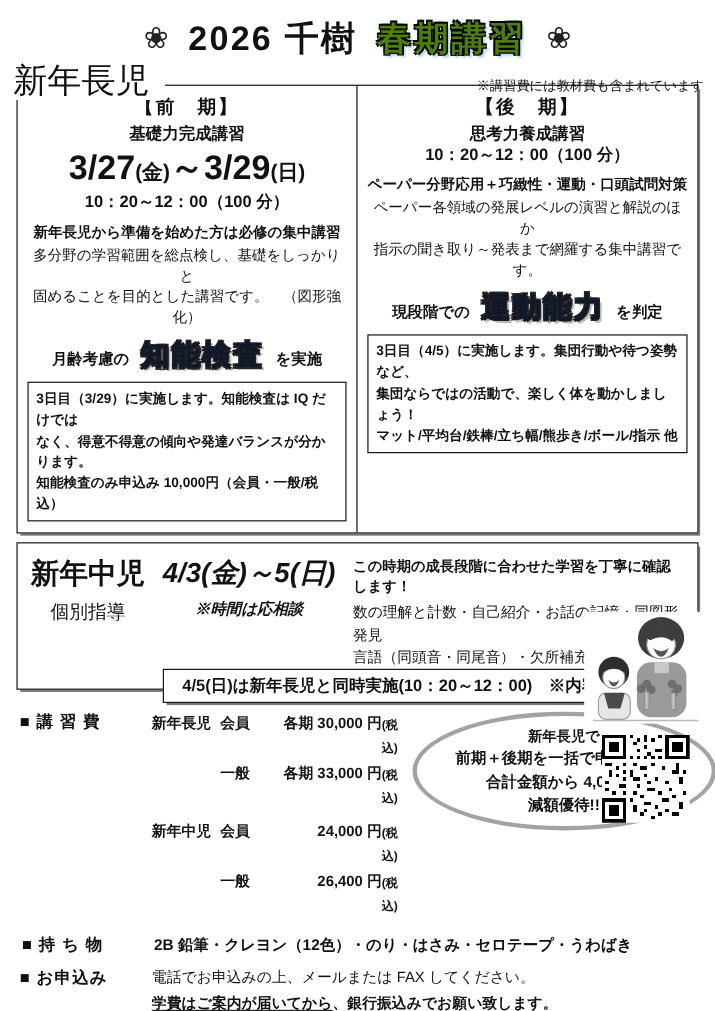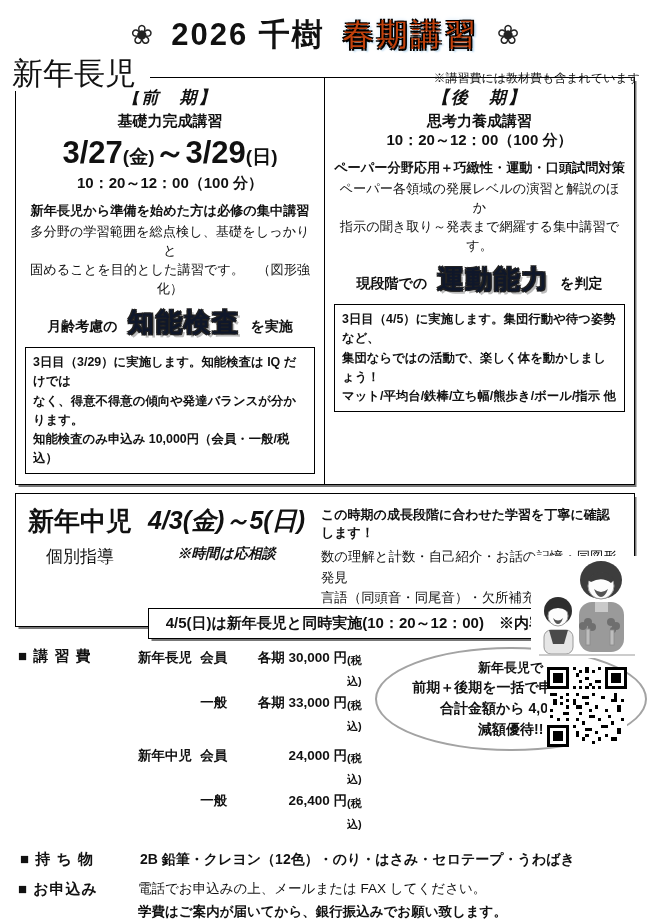--- a/index.html
+++ b/index.html
@@ -5,36 +5,36 @@
   html,body{margin:0;padding:0;}
   body{
     width:650px;height:919px;background:#fff;color:#111;
     font-family:"Liberation Sans",sans-serif;position:relative;overflow:hidden;
   }
   
   .header{display:flex;justify-content:center;align-items:center;gap:18px;padding-top:14px;}
   .flower{font-size:27px;color:#222;line-height:1;}
   .h-title{font-size:31px;font-weight:bold;letter-spacing:2px;}
   .h-badge{
-    font-size:31px;font-weight:normal;letter-spacing:3px;color:#c2410c;
+    font-size:31px;font-weight:bold;letter-spacing:3px;color:#4d7c0f;
     text-shadow:-1.5px -1.5px 0 #000,1.5px -1.5px 0 #000,-1.5px 1.5px 0 #000,1.5px 1.5px 0 #000,
       0 0 5px #9cc6e8,3px 3px 2px #b7d6ec;
   }
   
   .headrow{display:flex;justify-content:space-between;align-items:flex-end;margin:2px 10px 0;position:relative;z-index:2;}
   .grade-heading{font-size:31px;line-height:1.05;background:#fff;padding:0 14px 0 2px;}
   .top-note{font-size:12px;font-weight:normal;margin-bottom:4px;}
   
   .main-table{
     margin:-14px 15px 0;border:1.5px solid #000;box-shadow:2.5px 3px 0 -1px #777;
     display:grid;grid-template-columns:1fr 1fr;position:relative;z-index:1;background:#fff;
   }
   .col{padding:8px 9px 10px;text-align:center;}
   .col-left{border-right:1.5px solid #000;}
-  .period-label{font-size:17px;font-weight:bold;letter-spacing:2px;font-style:italic;}
+  .period-label{font-size:17px;font-weight:bold;letter-spacing:2px;}
   .subtitle{font-size:15px;font-weight:bold;margin-top:3px;}
   .dates{margin-top:1px;font-weight:bold;white-space:nowrap;}
   .d-num{font-size:31px;}
   .d-day{font-size:19px;}
   .time{font-size:15px;font-weight:bold;margin-top:0;text-align:center;}
   .lead{font-size:13.2px;font-weight:bold;margin-top:9px;white-space:nowrap;}
   .desc{font-size:13.2px;margin-top:2px;white-space:pre-line;line-height:1.45;}
   .featrow{margin:7px 0 7px;font-weight:bold;}
   .feat-side{font-size:14px;}
   .feat-big{
@@ -64,31 +64,31 @@
   .feesrow{display:flex;margin:16px 18px 0;align-items:flex-start;}
   .sec-head{width:120px;font-size:15px;font-weight:bold;letter-spacing:1px;flex-shrink:0;white-space:nowrap;}
   .fee-lines{font-size:13.5px;font-weight:bold;}
   .fee-line{display:flex;line-height:21px;}
   .fee-line.gap{margin-top:8px;}
   .f-grade{width:66px;}
   .f-type{width:38px;}
   .f-price{width:118px;text-align:right;}
   .f-tax{font-size:11px;padding-top:3px;}
   .oval{
-    margin-left:auto;margin-right:8px;width:252px;border:2px solid #a3a3a3;border-radius:50%;
+    margin-left:auto;margin-right:8px;width:252px;border:4px solid #a3a3a3;border-radius:50%;
     text-align:center;padding:9px 8px;font-size:13px;font-weight:bold;line-height:1.5;flex-shrink:0;
   }
   .oval .big{font-size:14px;}
   
   .itemsrow{display:flex;margin:15px 20px 0;align-items:baseline;}
   .items-text{font-size:14px;font-weight:bold;}
   .applyrow{display:flex;margin:11px 18px 0;align-items:flex-start;}
   .apply-l1{font-size:13.5px;}
   .apply-l2{font-size:13.5px;font-weight:bold;margin-top:5px;}
-  .u{text-underline-offset:2px;text-align:center;}
+  .u{text-decoration:underline;text-underline-offset:2px;text-align:center;}
   .rightcol{position:absolute;right:4px;top:556px;width:118px;text-align:center;}
 </style>
 </head>
 <body>
 
 <div class="header">
   <span class="flower">❀</span>
   <span class="h-title">2026 千樹</span>
   <span class="h-badge">春期講習</span>
   <span class="flower">❀</span>

